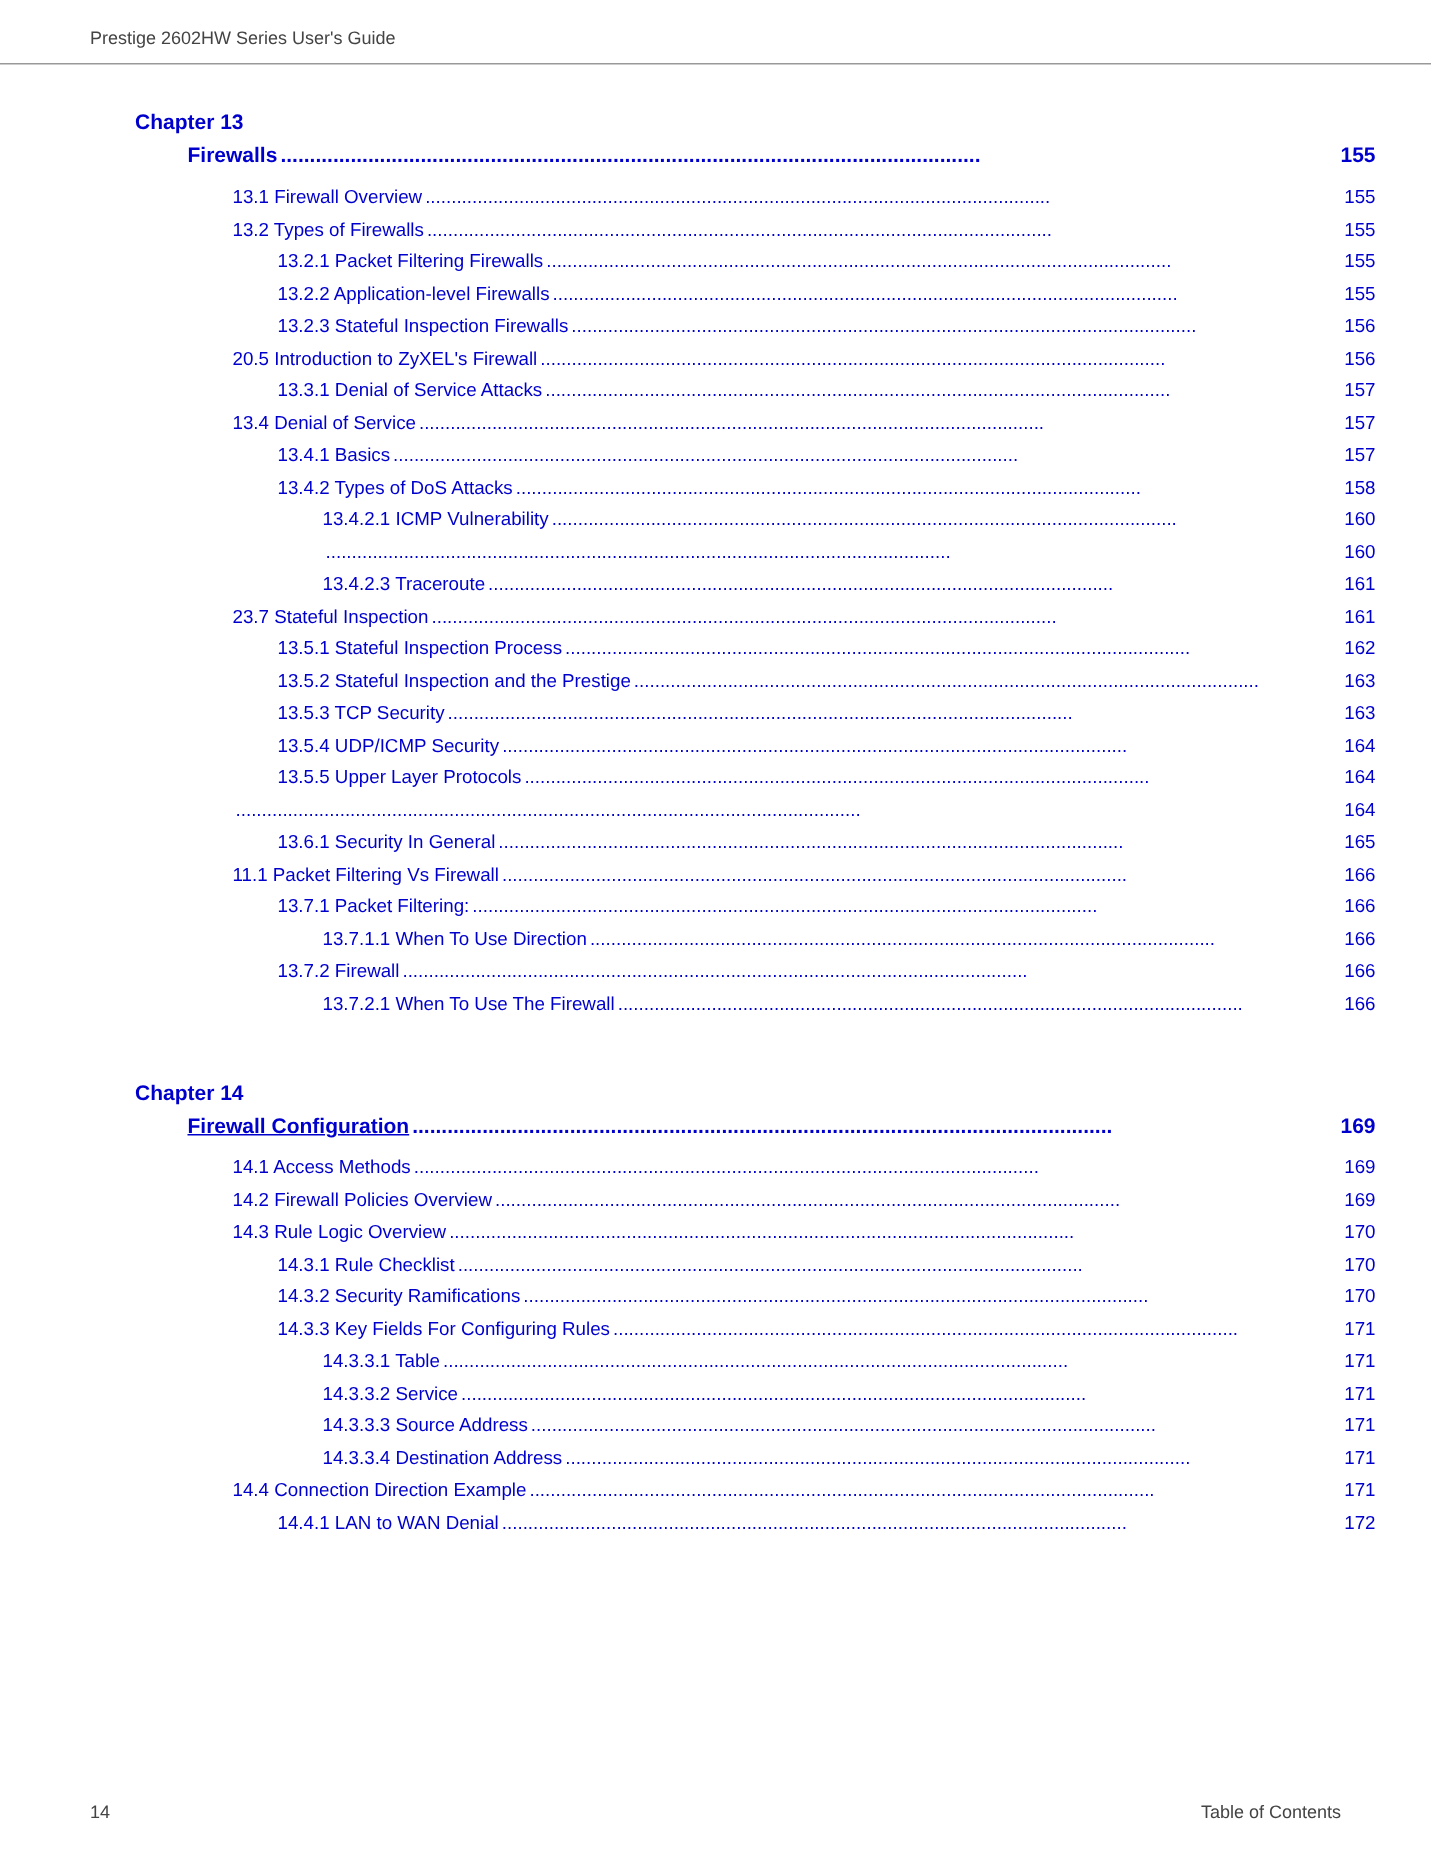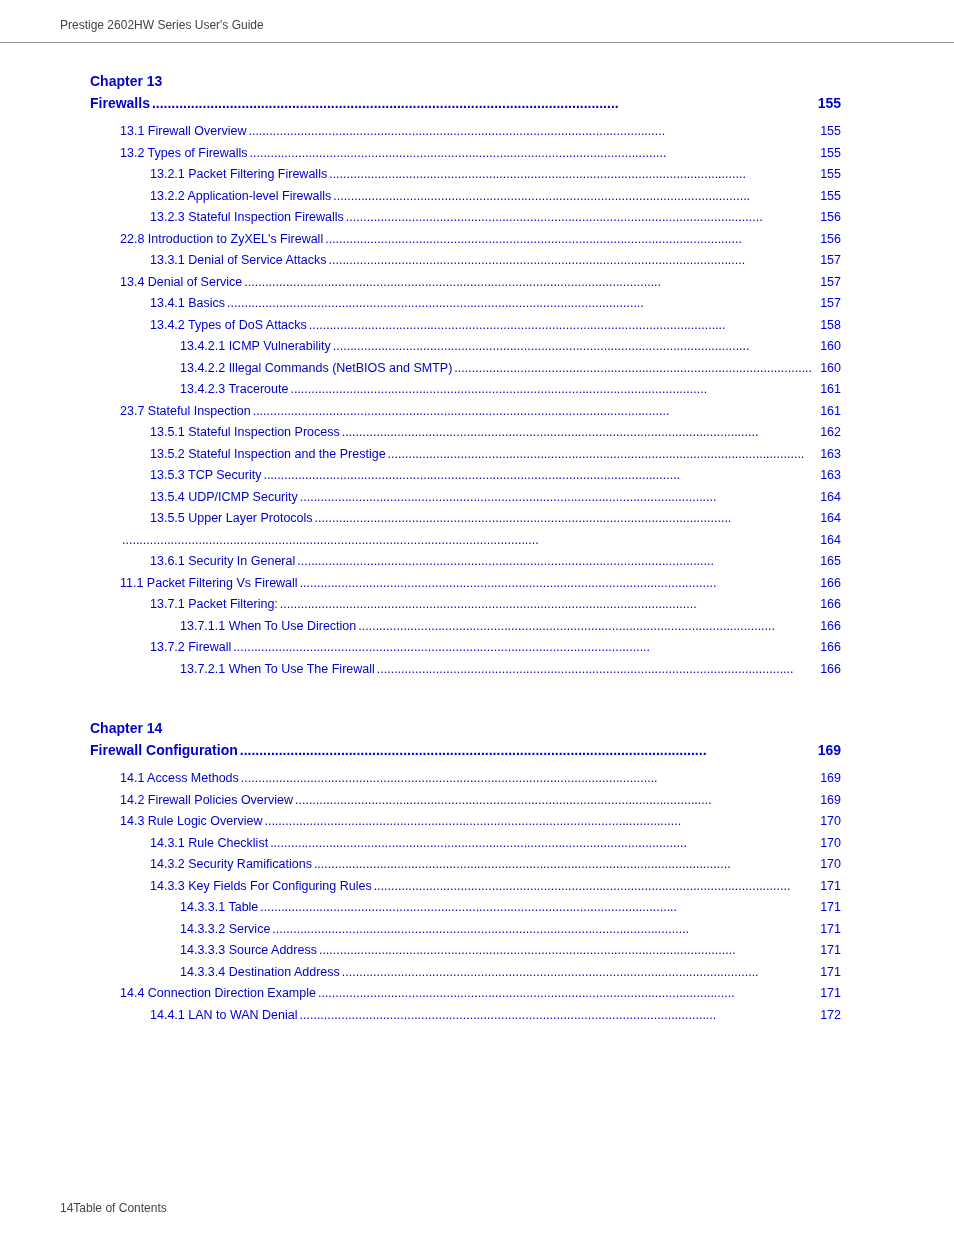--- a/index.html
+++ b/index.html
@@ -12,35 +12,36 @@
       min-height: 1235px;
       position: relative;
     }
     .page-header {
       padding: 18px 76px 10px 60px;
       border-bottom: 1px solid #999;
       font-size: 12px;
       color: #444;
     }
     .page-content {
-      padding: 30px 113px 40px 90px;
+      padding: 30px 72px 40px 90px;
     }
     .chapter-heading {
       color: #0000cc;
       font-weight: bold;
       font-size: 14px;
       margin-bottom: 2px;
     }
 
     .toc-row {
       display: flex;
       width: 100%;
       color: #0000cc;
       font-size: 12.5px;
       line-height: 1.72;
+      margin-left: 35px;
     }
     .toc-row .label {
       white-space: nowrap;
       color: #0000cc;
     }
     .toc-row .dots {
       flex: 1;
       color: #0000cc;
       overflow: hidden;
       padding: 0 2px;
@@ -52,20 +53,21 @@
       text-align: right;
     }
     .chapter-block { margin-bottom: 22px; }
 
     .page-footer {
       position: absolute;
       bottom: 20px;
       left: 60px;
       right: 60px;
       display: flex;
+      justify-content: space-between;
       font-size: 12px;
       color: #444;
       border-top: none;
     }
   </style>
 </head>
 <body>
 
 <div class="page-header">
   <span>Prestige 2602HW Series User's Guide</span>
@@ -105,21 +107,21 @@
         <span class="pagenum">155</span>
       </div>
       <div class="toc-row">
         <div style="min-width: 60px;"></div>
         <span class="label">13.2.3  Stateful Inspection Firewalls</span>
         <span class="dots"> ........................................................................................................................ </span>
         <span class="pagenum">156</span>
       </div>
       <div class="toc-row">
         <div style="min-width: 30px;"></div>
-        <span class="label">22.8 Introduction to ZyXEL's Firewall</span>
+        <span class="label">20.5 Introduction to ZyXEL's Firewall</span>
         <span class="dots"> ........................................................................................................................ </span>
         <span class="pagenum">156</span>
       </div>
       <div class="toc-row">
         <div style="min-width: 60px;"></div>
         <span class="label">13.3.1 Denial of Service Attacks</span>
         <span class="dots"> ........................................................................................................................ </span>
         <span class="pagenum">157</span>
       </div>
       <div class="toc-row">
@@ -141,21 +143,20 @@
         <span class="pagenum">158</span>
       </div>
       <div class="toc-row">
         <div style="min-width: 90px;"></div>
         <span class="label">13.4.2.1 ICMP Vulnerability</span>
         <span class="dots"> ........................................................................................................................ </span>
         <span class="pagenum">160</span>
       </div>
       <div class="toc-row">
         <div style="min-width: 90px;"></div>
-        <span class="label">13.4.2.2 Illegal Commands (NetBIOS and SMTP)</span>
         <span class="dots"> ........................................................................................................................ </span>
         <span class="pagenum">160</span>
       </div>
       <div class="toc-row">
         <div style="min-width: 90px;"></div>
         <span class="label">13.4.2.3 Traceroute</span>
         <span class="dots"> ........................................................................................................................ </span>
         <span class="pagenum">161</span>
       </div>
       <div class="toc-row">
@@ -233,21 +234,21 @@
         <div style="min-width: 90px;"></div>
         <span class="label">13.7.2.1 When To Use The Firewall</span>
         <span class="dots"> ........................................................................................................................ </span>
         <span class="pagenum">166</span>
       </div>
     </div>
     <div style="height: 18px;"></div>
     <div class="chapter-block">
       <div class="chapter-heading">Chapter 14</div>
       <div class="toc-row" style="font-weight: bold; font-size: 14px;">
-        <span class="label" style="font-weight: bold;">Firewall Configuration</span>
+        <span class="label" style="font-weight: bold; text-decoration: underline;">Firewall Configuration</span>
         <span class="dots" style="font-weight: bold;"> ........................................................................................................................</span>
         <span class="pagenum" style="font-weight: bold; font-size: 14px;">169</span>
       </div>
       <div style="height: 6px;"></div>
       <div class="toc-row">
         <div style="min-width: 30px;"></div>
         <span class="label">14.1 Access Methods</span>
         <span class="dots"> ........................................................................................................................ </span>
         <span class="pagenum">169</span>
       </div>

